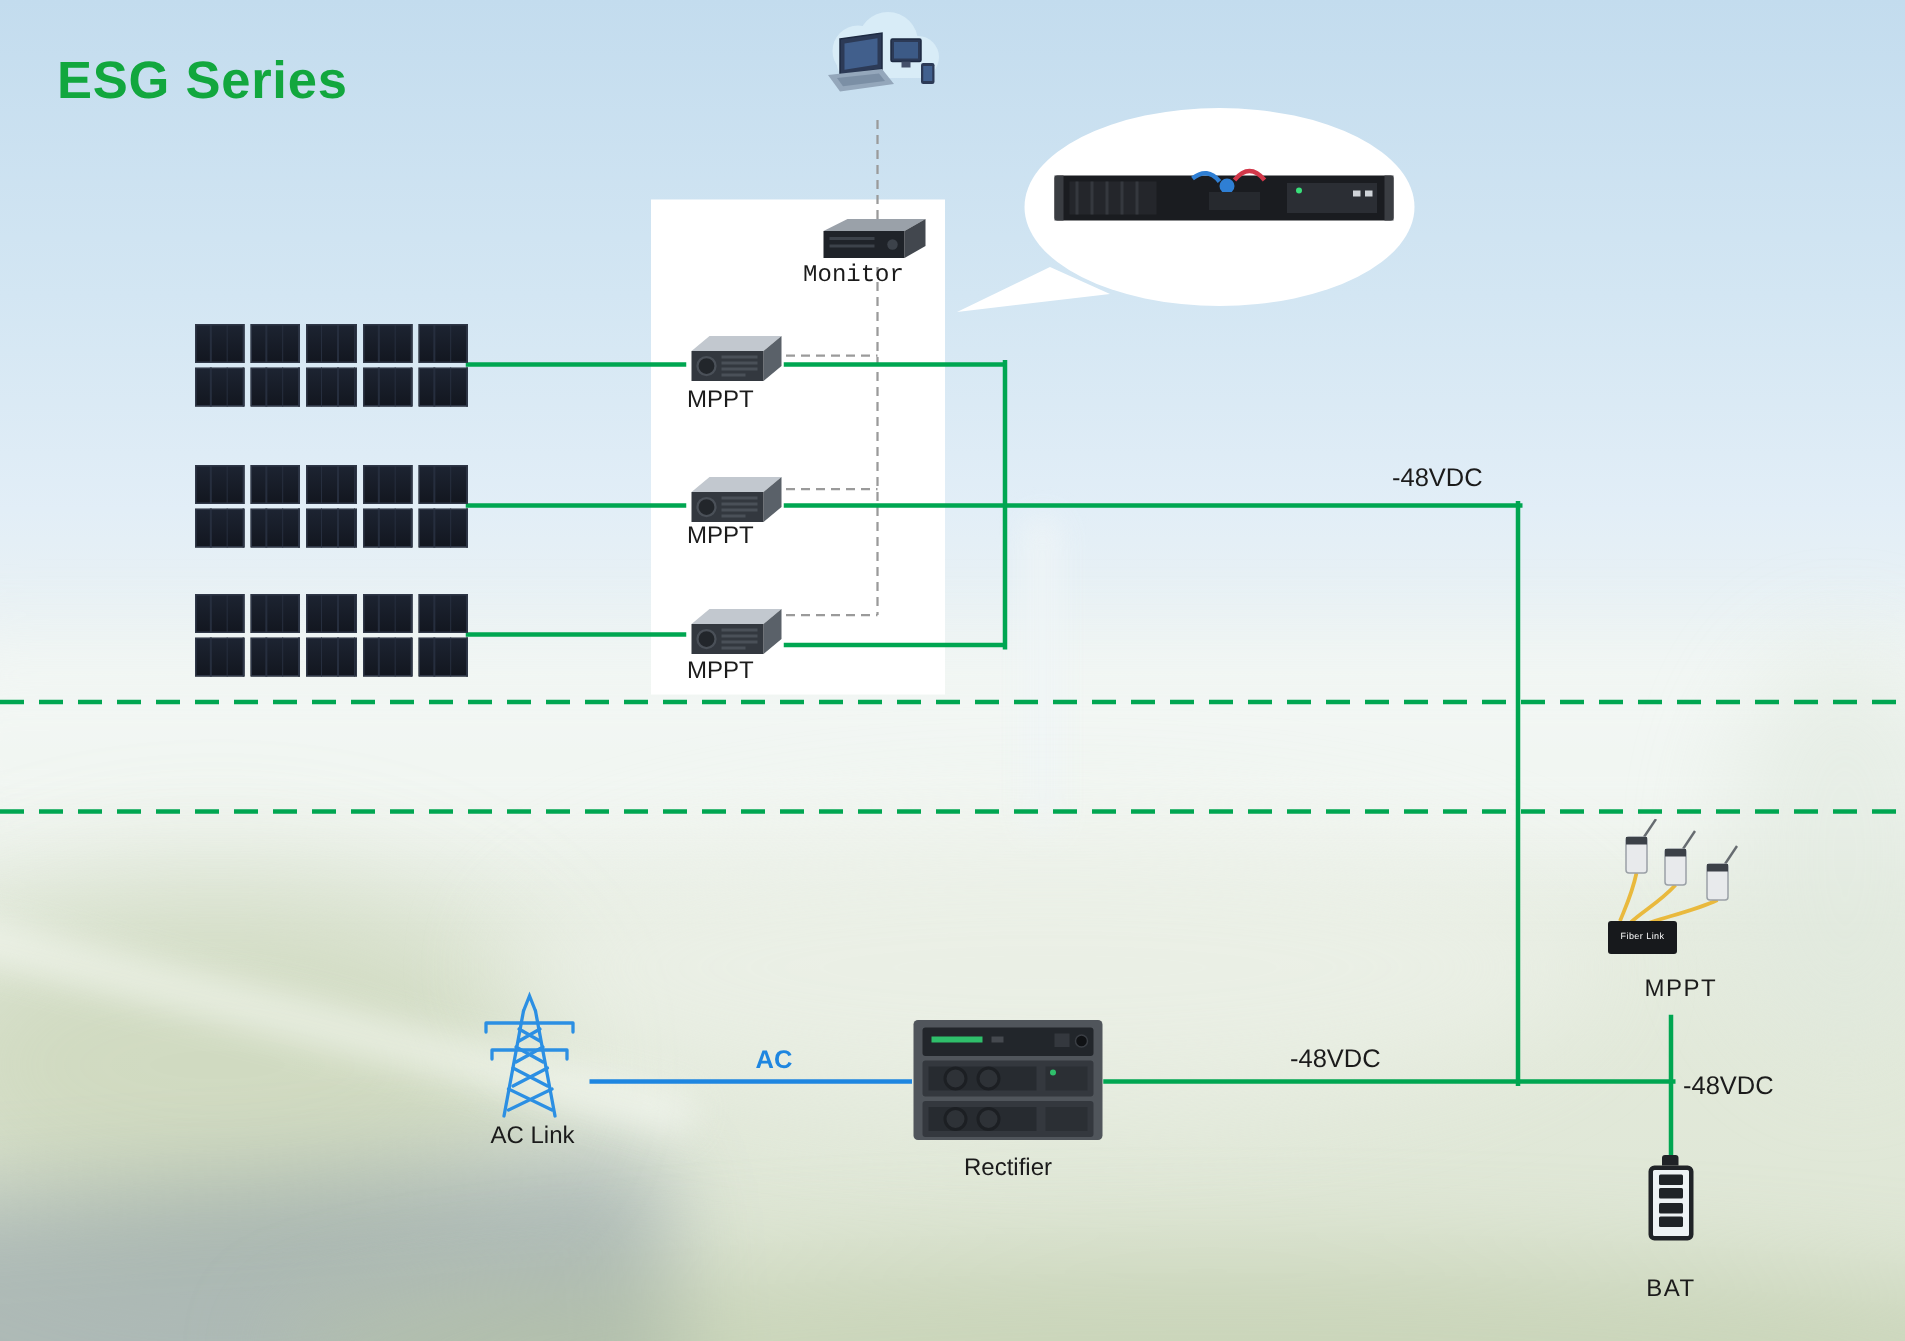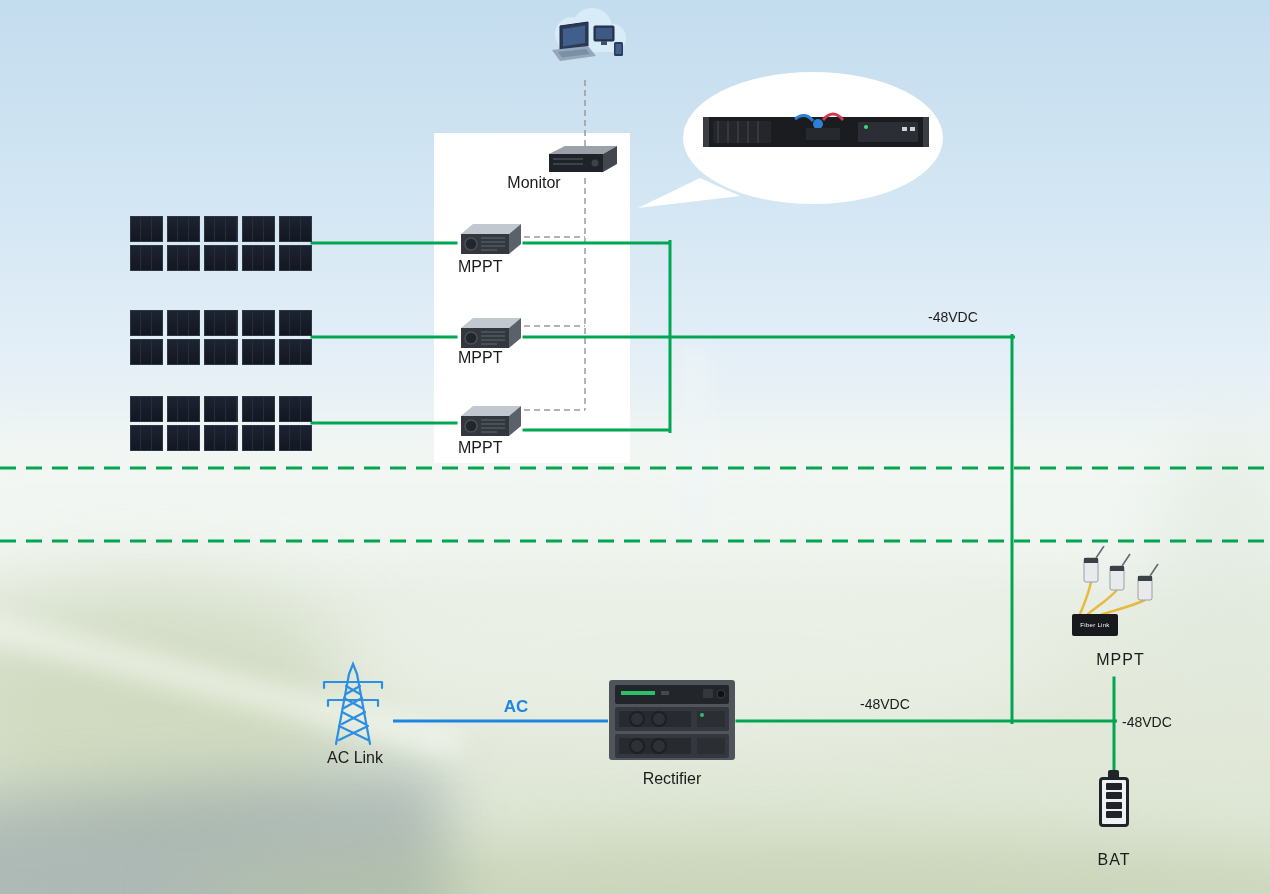--- a/index.html
+++ b/index.html
@@ -29,21 +29,21 @@
 
   .solar-array{position:absolute;width:182px;height:55px;z-index:4;
     display:grid;grid-template-columns:repeat(5,1fr);grid-template-rows:1fr 1fr;gap:3px 4px;}
   .solar-array i{display:block;background:
       repeating-linear-gradient(90deg,transparent 0 10px,#262e3e 10px 11px),
       linear-gradient(180deg,#1d2432,#12161f);
     box-shadow:inset 0 0 0 1px #2e3646;}
 
   .lbl{position:absolute;z-index:6;color:#1b1b1b;font-size:16px;}
   .lbl.center{text-align:center;}
-  .lbl.dc{font-size:14px;}
+  .lbl.dc{font-size:17px;}
   .lbl.ac{color:#1e86e0;font-size:17px;font-weight:bold;text-align:center;}
 
   .bat{position:absolute;left:1099px;top:777px;width:30px;height:50px;border:3px solid #202327;
        border-radius:4px;background:#eef2f4;z-index:5;box-sizing:border-box;}
   .bat::before{content:"";position:absolute;left:6px;top:-10px;width:11px;height:7px;background:#202327;border-radius:2px 2px 0 0;}
   .bat .bar{height:7px;background:#202327;margin:2.5px 4px;border-radius:1px;}
 
   .fiberbox{position:absolute;left:1072px;top:614px;width:46px;height:22px;background:#17191c;border-radius:2px;
       z-index:5;color:#fff;font-size:6px;display:flex;align-items:center;justify-content:center;letter-spacing:.3px;}
 </style>
@@ -94,20 +94,21 @@
     <path d="M585 80 V146 M585 178 V410 M524 237 H585 M524 326 H585 M524 410 H585" stroke="#9a9a9a" stroke-width="1.5" stroke-dasharray="6 4" fill="none"></path>
 
     <path d="M312 243 H456 M312 337 H456 M312 423 H456
              M524 243 H670 M524 430 H670 M670 241.5 V431.5
              M524 337 H1013.5 M1012 335.5 V722.5
              M737 721 H1115.5 M1114 678 V721 M1114 721 V771" stroke="#00a651" stroke-width="3" stroke-linecap="square" fill="none"></path>
 
     <path d="M393 721 H608" stroke="#1e86e0" stroke-width="3" fill="none"></path>
   </svg>
 
+  <div class="title">ESG Series</div>
 
   <div class="dev" style="left:526px;top:6px;">
     <svg width="112" height="72" viewBox="0 0 112 72">
       <circle cx="46" cy="28" r="17" fill="#d8ecf7"></circle>
       <circle cx="66" cy="22" r="20" fill="#d8ecf7"></circle>
       <circle cx="86" cy="32" r="14" fill="#d8ecf7"></circle>
       <rect x="32" y="28" width="66" height="18" rx="9" fill="#d8ecf7"></rect>
       <rect x="68" y="20" width="20" height="15" rx="1" fill="#2c3a56" stroke="#1d2a42"></rect>
       <rect x="70" y="22" width="16" height="11" fill="#3c5a86"></rect>
       <rect x="75" y="35" width="6" height="4" fill="#44506a"></rect>
@@ -123,21 +124,21 @@
   <div class="dev" style="left:543px;top:144px;">
     <svg width="78" height="34" viewBox="0 0 78 34">
       <polygon points="6,10 60,10 74,2 22,2" fill="#9aa1a9"></polygon>
       <polygon points="60,10 74,2 74,20 60,28" fill="#42474e"></polygon>
       <rect x="6" y="10" width="54" height="18" fill="#1f2329"></rect>
       <rect x="10" y="14" width="30" height="2" fill="#3c424a"></rect>
       <rect x="10" y="19" width="30" height="2" fill="#3c424a"></rect>
       <circle cx="52" cy="19" r="3.5" fill="#3c424a"></circle>
     </svg>
   </div>
-  <div class="lbl center" style="left:489px;top:174px;width:90px;">Monitor</div>
+  <div class="lbl center" style="left:524px;top:174px;width:90px;font-family:Liberation Mono, monospace;">Monitor</div>
 
   <div class="dev" style="left:453px;top:222px;">
     <svg width="72" height="40" viewBox="0 0 72 40">
       <polygon points="8,12 56,12 68,2 20,2" fill="#c2c8cf"></polygon>
       <polygon points="56,12 68,2 68,22 56,32" fill="#5a6169"></polygon>
       <rect x="8" y="12" width="48" height="20" fill="#33383f"></rect>
       <circle cx="18" cy="22" r="6" fill="#22262b" stroke="#4a5058" stroke-width="1.5"></circle>
       <rect x="28" y="15" width="24" height="2" fill="#4a5058"></rect>
       <rect x="28" y="19" width="24" height="2" fill="#4a5058"></rect>
       <rect x="28" y="23" width="24" height="2" fill="#4a5058"></rect>

